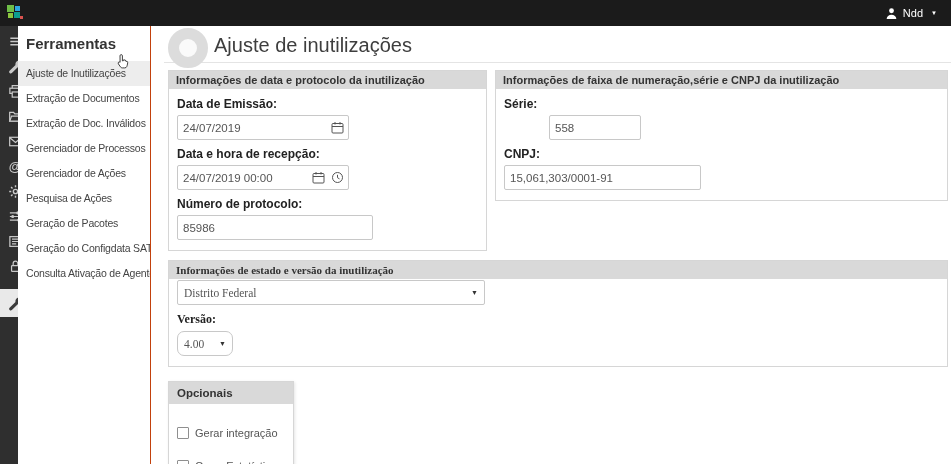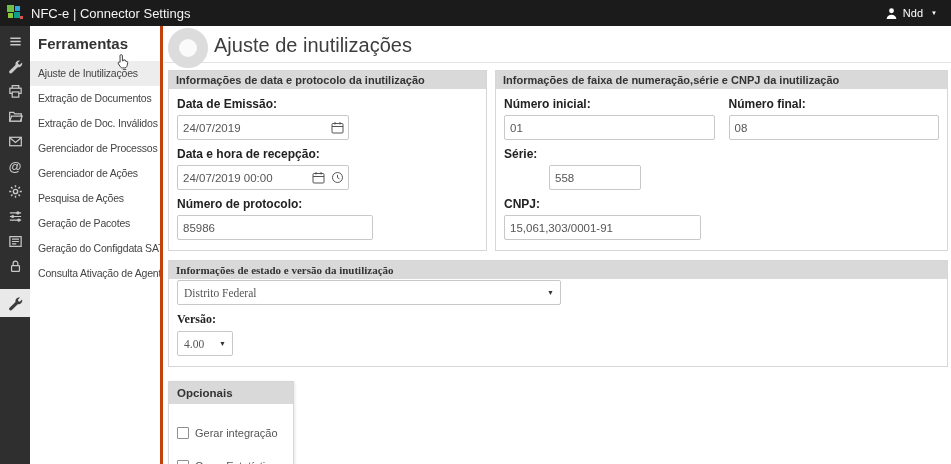--- a/index.html
+++ b/index.html
@@ -25,22 +25,22 @@
   .rail {
     position: absolute; top: 26px; left: 0; width: 30px; height: 438px;
     background: #2f2f2f; display: flex; flex-direction: column; align-items: center; padding-top: 3px;
   }
   .rail-item { width: 30px; height: 25px; display: flex; align-items: center; justify-content: center; cursor: pointer; }
   .rail-item.active { background: #e9e9e9; height: 28px; margin-top: 10px; }
   .at-glyph { color: #c9c9c9; font-size: 13px; font-weight: bold; }
 
   
   .sidebar {
-    position: absolute; top: 26px; left: 30px; width: 133px; height: 438px;
-    background: #fff; border-right: 3px solid #c2410c;
+    position: absolute; top: 26px; left: 18px; width: 133px; height: 438px;
+    background: #fff; border-right: 1px solid #c2410c;
   }
   .sidebar-title { font-size: 15px; font-weight: bold; color: #333; padding: 9px 0 9px 8px; }
   .side-item {
     font-size: 10.5px; color: #444; padding: 6px 2px 6px 8px; cursor: pointer;
     line-height: 13px; white-space: nowrap; overflow: hidden; letter-spacing: -0.2px;
   }
   .side-item.active { background: #ededed; }
 
   
   .main { position: absolute; top: 26px; left: 164px; width: 787px; height: 438px; background: #fff; }
@@ -91,21 +91,20 @@
 <body>
 
 <div class="topbar">
   <svg class="logo" viewBox="0 0 16 16" width="16" height="16">
     <rect x="0" y="0" width="7" height="7" fill="#6fbe47"></rect>
     <rect x="8" y="1" width="5" height="5" fill="#2fa8e0"></rect>
     <rect x="1" y="8" width="5" height="5" fill="#8cc63f"></rect>
     <rect x="7" y="7" width="6" height="6" fill="#0e9e8e"></rect>
     <rect x="13" y="11" width="3" height="3" fill="#d9534f"></rect>
   </svg>
-  <div class="topbar-title">NFC-e | Connector Settings</div>
   <div class="topbar-right">
     <svg width="13" height="13" viewBox="0 0 14 14">
       <g fill="#fff">
           <circle cx="7" cy="4" r="2.6"></circle>
           <path d="M1.8 13c0-2.9 2.3-4.6 5.2-4.6s5.2 1.7 5.2 4.6z"></path>
         </g>
     </svg>
     <span>Ndd</span>
     <span class="chev">▼</span>
   </div>
@@ -253,50 +252,40 @@
         </div>
 
         <div class="f-label">Número de protocolo:</div>
         <input class="inp" style="width: 196px;" value="85986">
       </div>
     </div>
 
     <div class="panel panel-faixa">
       <div class="panel-h">Informações de faixa de numeração,série e CNPJ da inutilização</div>
       <div class="panel-b">
-        <div class="two-col">
-          <div class="col">
-            <div class="f-label">Número inicial:</div>
-            <input class="inp w100" value="01" style="">
-          </div>
-          <div class="col">
-            <div class="f-label">Número final:</div>
-            <input class="inp w100" value="08" style="">
-          </div>
-        </div>
 
         <div class="f-label">Série:</div>
         <input class="inp" style="width: 92px; margin-left: 45px;" value="558">
 
         <div class="f-label">CNPJ:</div>
         <input class="inp" style="width: 197px;" value="15,061,303/0001-91">
       </div>
     </div>
   </div>
 
   <div class="panel panel-estado">
     <div class="panel-h">Informações de estado e versão da inutilização</div>
     <div class="panel-b">
-      <div class="select" style="width:384px;">
+      <div class="select" style="width:308px;">
         <span>Distrito Federal</span>
         <span class="sel-arrow">▼</span>
       </div>
 
       <div class="f-label">Versão:</div>
-      <div class="select" style="width:56px;">
+      <div class="select" style="width:56px;border-radius:7px;">
         <span>4.00</span>
         <span class="sel-arrow">▼</span>
       </div>
     </div>
   </div>
 
   <div class="panel panel-opc">
     <div class="panel-h">Opcionais</div>
     <div class="panel-b">
       <div class="opc-row">

